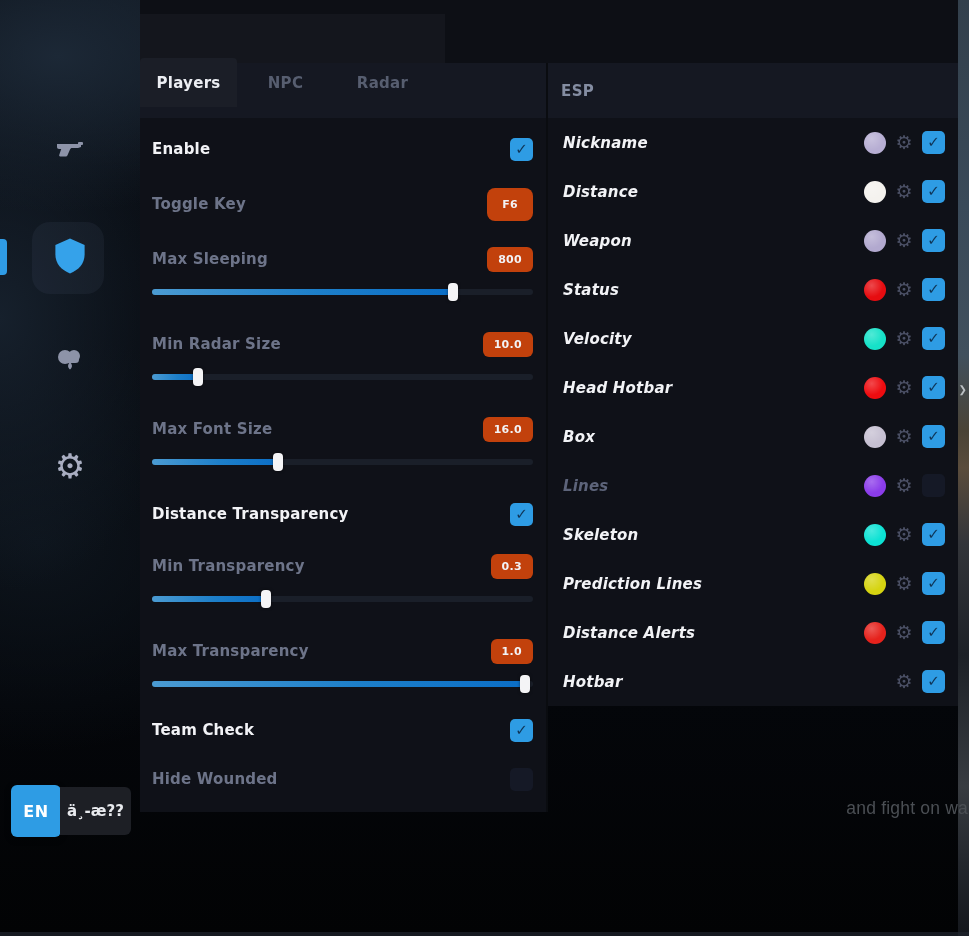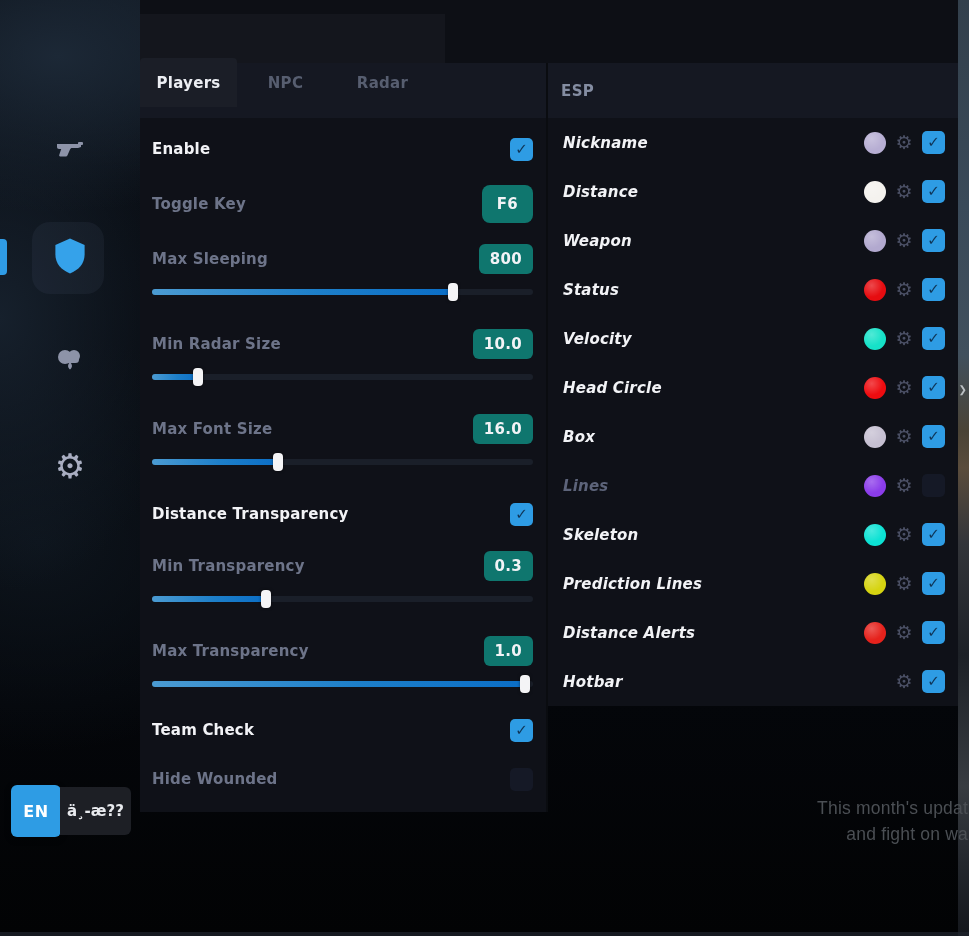--- a/index.html
+++ b/index.html
@@ -68,22 +68,22 @@
     padding-left:13px; font-size:15px; font-weight:bold; letter-spacing:.4px; color:#848da2;
   }
 
   
   .gcontent { padding:0 13px 16px 12px; }
   .row { display:flex; justify-content:space-between; align-items:center; }
   .lbl { font-size:15px; font-weight:bold; letter-spacing:.2px; }
   .lbl.bright { color:#f2f3f6; }
   .lbl.muted  { color:#6d7489; }
   .chip {
-    background:#0f766e; border-radius:6px; color:#f2f3f6;
-    font-size:15px; font-weight:bold; padding:6px 11px; letter-spacing:.3px;
+    background:#c2410c; border-radius:6px; color:#f2f3f6;
+    font-size:11px; font-weight:bold; padding:6px 11px; letter-spacing:.3px;
   }
   .chip.key { padding:10px 15px; border-radius:8px; }
 
   .checkbox {
     width:23px; height:23px; border-radius:5px; background:#151926;
     display:flex; align-items:center; justify-content:center; cursor:pointer; flex:0 0 auto;
   }
   .checkbox .tick { display:none; font-size:15px; font-weight:bold; color:#0f3557; line-height:1; }
   .checkbox.checked { background:#2e9ce4; }
   .checkbox.checked .tick { display:block; }
@@ -123,21 +123,20 @@
   }
 </style>
 </head>
 <body>
 
 <div class="scene"></div>
 <div class="right-strip"></div>
 <div class="strip-chevron">❯</div>
 
 <div class="bg-news">
-  <div>This month's updat</div>
   <div>and fight on wa</div>
 </div>
 
 <div class="sidebar">
   <div class="side-item" style="top:134px;height:40px;">
     <span>
       <svg width="30" height="26" viewBox="0 0 30 26">
         <path fill="#8d93a8" d="M2 5 h24 v3 l-3 1 h-6 c-1 0-1.6.6-2 1.5 L12.6 16 c-.4 1-1.2 1.5-2.2 1.5 H5.2 c-.8 0-1.2-.7-1-1.4 L6.2 10 H4 c-1.2 0-2-.8-2-2 Z"></path>
         <rect fill="#8d93a8" x="23" y="3" width="5" height="3" rx="1"></rect>
       </svg>
@@ -317,21 +316,21 @@
             <span class="esp-label">Velocity</span>
             <span class="esp-controls">
               <span class="color-dot" style="background: radial-gradient(circle at 35% 30%, rgba(255, 255, 255, 0.25), rgba(255, 255, 255, 0) 55%), rgb(22, 226, 200);"></span>
               <span class="gear">⚙</span>
               <span class="checkbox checked">
                 <span class="tick">✓</span>
               </span>
             </span>
           </div>
           <div class="esp-row">
-            <span class="esp-label">Head Circle</span>
+            <span class="esp-label">Head Hotbar</span>
             <span class="esp-controls">
               <span class="color-dot" style="background: radial-gradient(circle at 35% 30%, rgba(255, 255, 255, 0.25), rgba(255, 255, 255, 0) 55%), rgb(238, 12, 16);"></span>
               <span class="gear">⚙</span>
               <span class="checkbox checked">
                 <span class="tick">✓</span>
               </span>
             </span>
           </div>
           <div class="esp-row">
             <span class="esp-label">Box</span>

